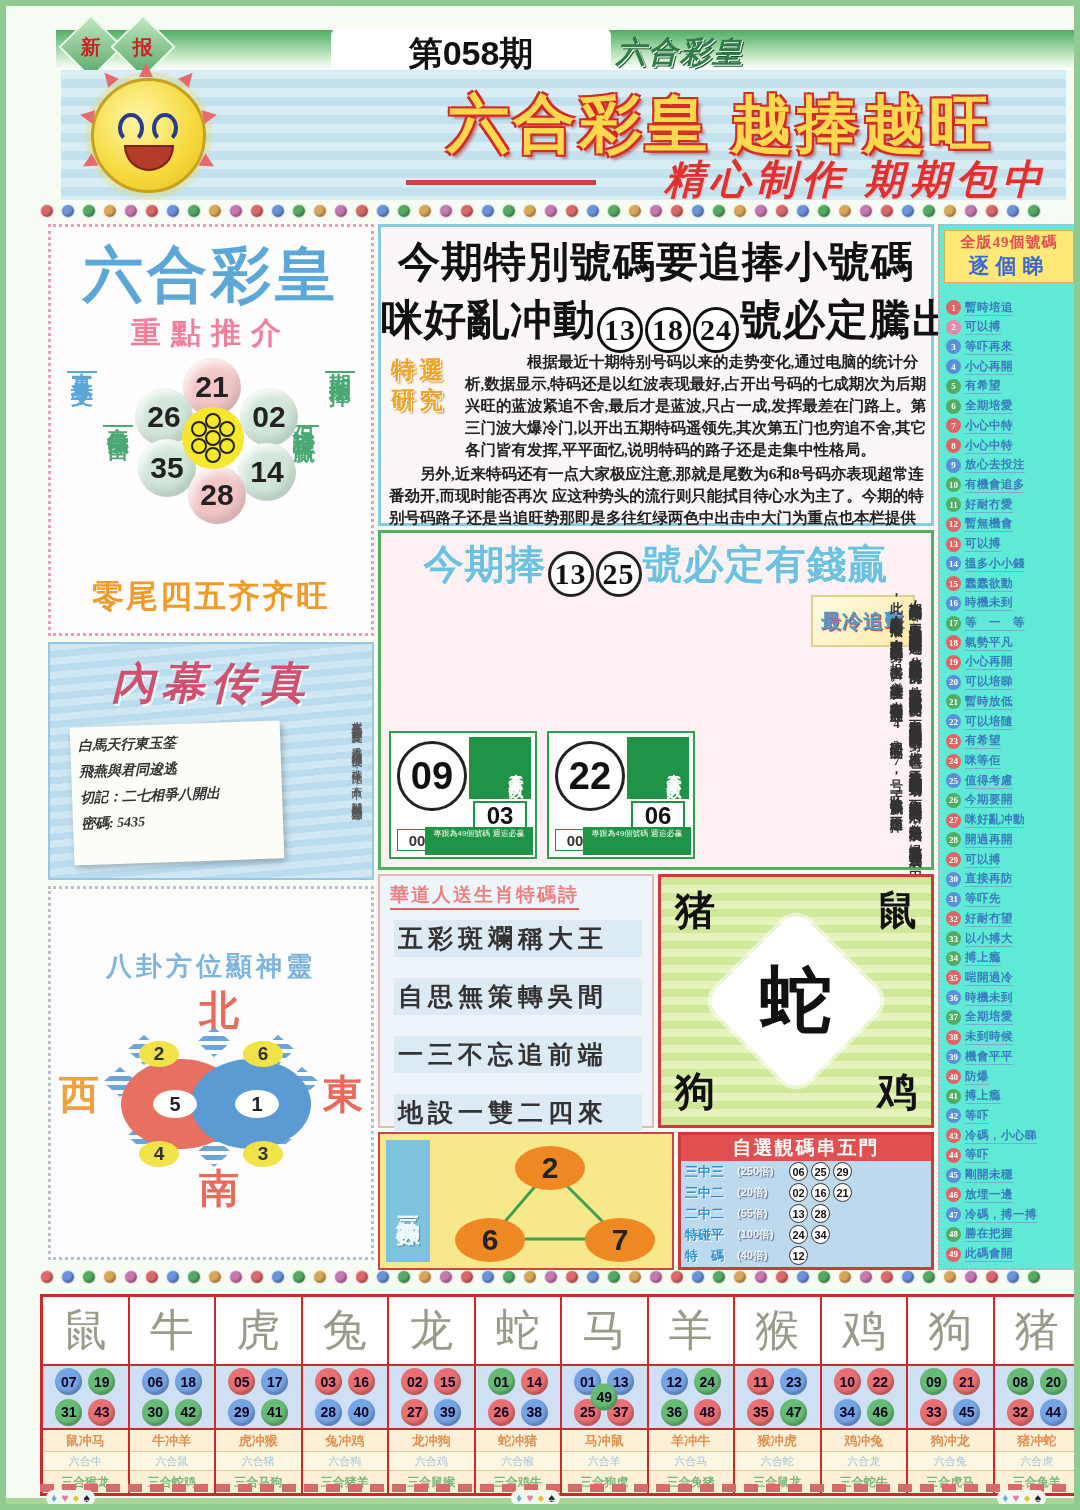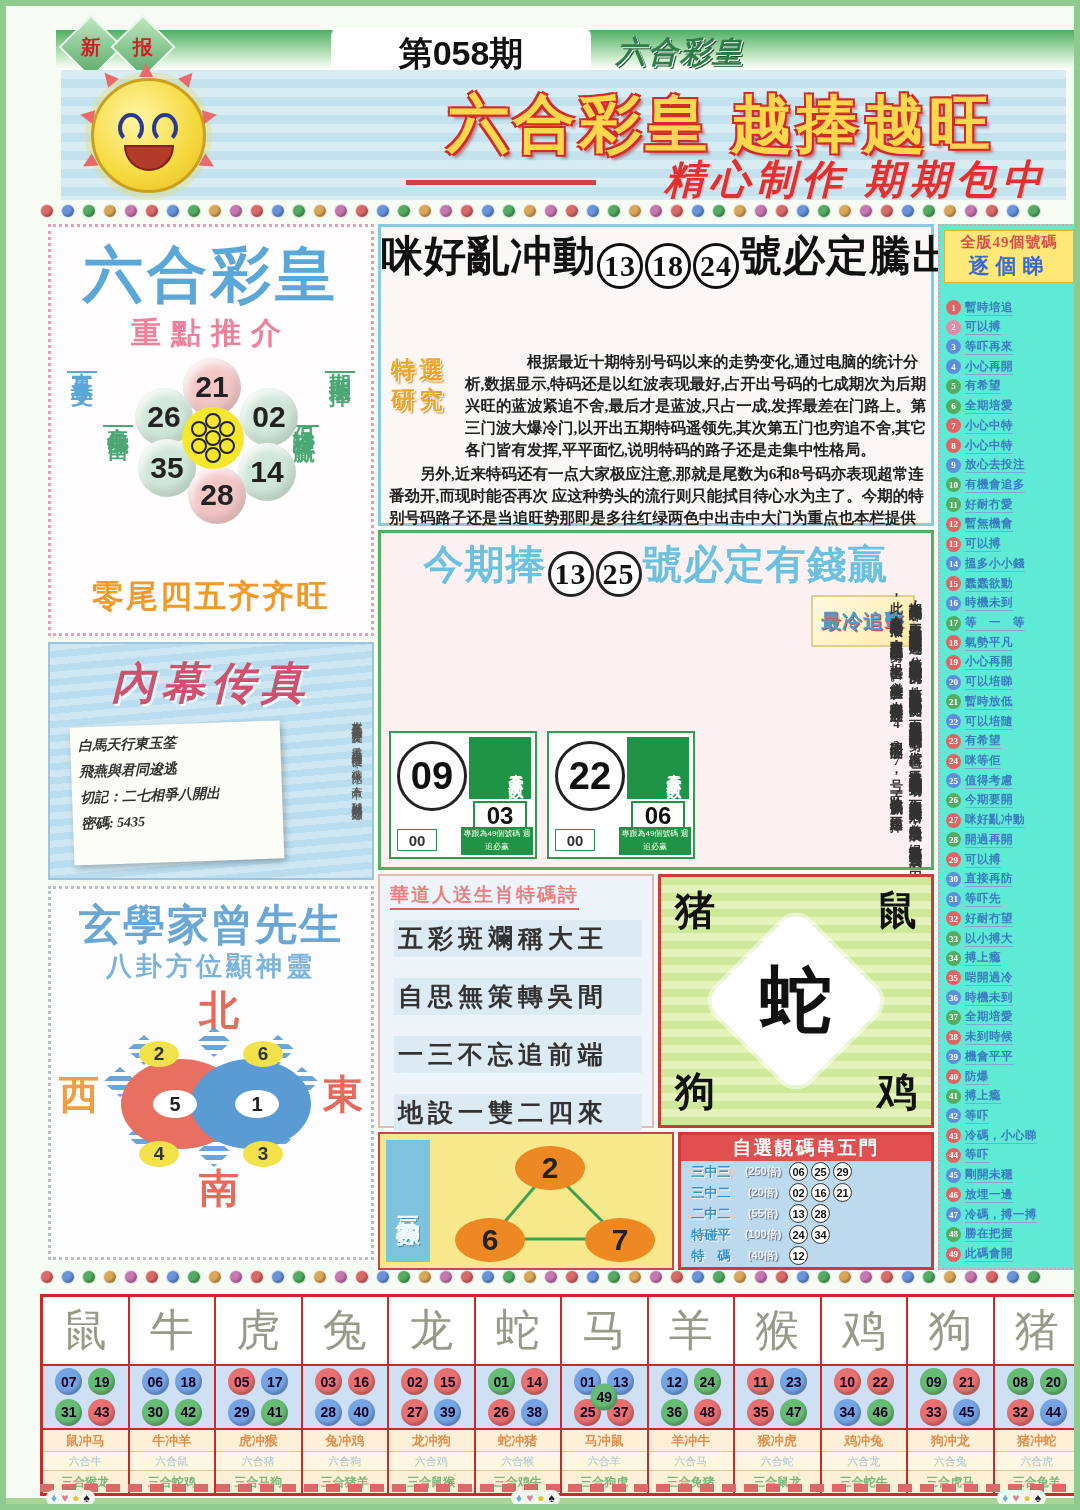--- a/index.html
+++ b/index.html
@@ -7,21 +7,21 @@
   #page{position:relative;width:1080px;height:1510px;background:#f6fbf4;overflow:hidden;
         font-family:"Liberation Sans","DejaVu Sans",sans-serif;border:6px solid #8fcb8f;}
 
   
   #topbar{position:absolute;left:50px;top:24px;right:0;height:40px;
           background:linear-gradient(180deg,#4fae63,#cdeccd 70%,#ffffff);}
   .mast-diamond{position:absolute;top:-6px;width:46px;height:46px;transform:rotate(45deg);
           background:linear-gradient(135deg,#bfe6bf,#5aa96a);border:2px solid #e8f8e8;
           display:flex;align-items:center;justify-content:center;}
   .mast-diamond span{transform:rotate(-45deg);color:#cc2222;font-weight:bold;font-size:20px;}
-  #issue-box{position:absolute;left:275px;top:-2px;width:260px;height:52px;background:#ffffff;
+  #issue-box{position:absolute;left:275px;top:-2px;width:280px;height:52px;background:#ffffff;
           border-radius:8px 8px 20px 8px;display:flex;align-items:center;justify-content:center;
           font-size:34px;font-weight:bold;color:#111;font-family:"Liberation Sans",sans-serif;}
   #brand-logo{position:absolute;left:560px;top:2px;font-size:30px;font-weight:bold;font-style:italic;
           color:#2e7d46;text-shadow:1px 1px 0 #fff,2px 2px 0 #1c5530;letter-spacing:2px;}
   #last-draw{position:absolute;right:18px;top:4px;font-size:22px;font-weight:bold;color:#e60000;}
 
   
   #banner{position:absolute;left:55px;top:64px;width:1005px;height:130px;
           background:repeating-linear-gradient(180deg,#d7ecf3 0 9px,#c3e2ee 9px 18px);}
   #sun{position:absolute;left:30px;top:8px;width:115px;height:115px;border-radius:50%;
@@ -132,21 +132,21 @@
   .stat-box{position:relative;width:148px;height:128px;background:#ffffff;border:2px solid #2f9e4f;}
   .stat-circle{position:absolute;left:6px;top:8px;width:70px;height:70px;border:3px solid #222;border-radius:50%;
        display:flex;align-items:center;justify-content:center;font-size:38px;font-weight:bold;color:#111;background:#fff;}
   .stat-label{position:absolute;right:4px;top:4px;width:62px;height:62px;background:#1f9447;color:#fff;
        writing-mode:vertical-rl;text-orientation:upright;font-size:15px;font-weight:bold;line-height:30px;
        display:flex;justify-content:center;letter-spacing:2px;}
   .stat-val{position:absolute;right:8px;top:68px;width:54px;height:30px;background:#fff;border:2px solid #1f9447;
        display:flex;align-items:center;justify-content:center;font-size:24px;font-weight:bold;color:#111;}
   .stat-corner{position:absolute;left:6px;bottom:6px;width:40px;height:22px;background:#fff;border:1px solid #1f9447;
        display:flex;align-items:center;justify-content:center;font-size:15px;font-weight:bold;color:#333;}
-  .stat-note{position:absolute;right:2px;bottom:2px;width:72px;height:28px;background:#1f9447;color:#ffe;
+  .stat-note{position:absolute;right:2px;bottom:2px;width:108px;height:28px;background:#1f9447;color:#ffe;
        font-size:8px;text-align:center;line-height:13px;overflow:hidden;}
 
   
   #box-poem{left:372px;top:868px;width:276px;height:254px;border:2px solid #e8b8b8;background:#eef5fa;}
   #poem-header{position:absolute;top:6px;left:10px;font-size:19px;font-weight:bold;color:#ef8080;
        letter-spacing:2px;border-bottom:2px solid #e06060;font-family:"Liberation Serif",serif;}
   #poem-lines{position:absolute;top:44px;left:14px;right:10px;}
   .poem-line{font-family:"Liberation Serif",serif;font-weight:bold;font-size:25px;color:#333;
        letter-spacing:5px;margin-bottom:21px;background:#dceaf4;padding:2px 4px;}
   #box-zodiac{left:652px;top:868px;width:276px;height:254px;border:3px solid #cc3a3a;
@@ -161,21 +161,21 @@
   
   #box-sanyuan{left:372px;top:1126px;width:296px;height:138px;border:2px solid #cc4444;background:#f7e88c;}
   #sanyuan-title{position:absolute;left:6px;top:6px;bottom:6px;width:44px;background:#7ec3de;
        writing-mode:vertical-rl;text-orientation:upright;display:flex;align-items:center;justify-content:center;
        font-size:24px;font-weight:bold;color:#eef8ff;letter-spacing:2px;text-shadow:1px 1px 0 #4a8aa8;}
   .tri-node{position:absolute;width:70px;height:44px;background:#ee8822;border-radius:50%;
        display:flex;align-items:center;justify-content:center;font-size:30px;font-weight:bold;color:#222;}
   #box-zixuan{left:672px;top:1126px;width:256px;height:138px;border:3px solid #cc3a3a;background:#bcd9ee;}
   #zixuan-title{height:26px;background:#e05050;color:#ffffff;display:flex;align-items:center;justify-content:center;
        font-size:19px;font-weight:bold;letter-spacing:2px;}
-  .zx-row{display:flex;align-items:center;height:21px;padding:0 4px;text-align:center;}
+  .zx-row{display:flex;align-items:center;height:21px;padding:0 4px;}
   .zx-label{width:52px;font-size:13px;font-weight:bold;color:#2f8fd0;text-shadow:1px 1px 0 #fff;}
   .zx-odds{width:52px;font-size:11px;font-weight:bold;color:#eef6ff;text-shadow:1px 1px 1px #667;}
   .zx-ball{width:19px;height:19px;border:1.5px solid #333;border-radius:50%;background:#fff;color:#111;
        display:inline-flex;align-items:center;justify-content:center;font-size:11px;font-weight:bold;margin-right:3px;}
 
   
   #right-col{left:932px;top:218px;width:142px;height:1046px;border:2px dotted #e89ab0;background:#5eead4;font-family:Liberation Serif, serif;}
   #right-header{margin:4px;background:#ffe878;border:1px solid #e0b040;text-align:center;padding:2px 0;}
   #right-header .h1{font-size:15px;font-weight:bold;color:#e05050;letter-spacing:1px;}
   #right-header .h2{font-size:21px;font-weight:bold;color:#3a6ad0;letter-spacing:6px;}
@@ -328,21 +328,20 @@
     <div id="insider-note">
       <div>白馬天行東玉筌</div>
       <div>飛燕與君同逡逃</div>
       <div>切記：二七相爭八開出</div>
       <div>密碼: 5435</div>
     </div>
     <div id="insider-side">本栏在馬台道人多年相交好友—香港馬台之内部人士提供，準確無比，十有八中，誠祝朋友變願心如愿。</div>
   </div>
 
   <div class="panel" id="box-master">
-    <div id="master-title">玄學家曾先生</div>
     <div id="master-sub">八卦方位顯神靈</div>
     <div class="dir-char" style="left:148px;top:94px;">北</div>
     <div class="dir-char" style="left:148px;top:272px;">南</div>
     <div class="dir-char" style="left:8px;top:178px;color:#f0a040;">西</div>
     <div class="dir-char" style="right:8px;top:178px;">東</div>
     <div class="trigram" style="left:146px;top:138px;"></div>
     <div class="trigram" style="left:146px;top:248px;"></div>
     <div class="trigram" style="left:52px;top:178px;"></div>
     <div class="trigram" style="right:52px;top:178px;"></div>
     <div class="trigram" style="left:76px;top:146px;"></div>
@@ -355,20 +354,21 @@
       <div class="yy-eye" style="left:32px;top:31px;">5</div>
       <div class="yy-eye" style="right:32px;top:31px;">1</div>
     </div>
     <div class="num-oval" style="left:88px;top:152px;">2</div>
     <div class="num-oval" style="right:88px;top:152px;">6</div>
     <div class="num-oval" style="left:88px;top:252px;">4</div>
     <div class="num-oval" style="right:88px;top:252px;">3</div>
   </div>
 
   <div class="panel" id="box-headline">
+    <div class="headline-line" style="margin-top:6px;">今期特別號碼要追捧小號碼</div>
     <div class="headline-line"><span>咪好亂冲動</span><span id="headline-circles"><span class="circle-num">13</span><span class="circle-num">18</span><span class="circle-num">24</span></span><span>號必定騰出</span></div>
     <div id="research-tag">特選研究</div>
     <div id="research-body">
       <p>根据最近十期特别号码以来的走势变化,通过电脑的统计分析,数据显示,特码还是以红波表现最好,占开出号码的七成期次为后期兴旺的蓝波紧追不舍,最后才是蓝波,只占一成,发挥最差在门路上。第三门波大爆冷门,以开出五期特码遥领先,其次第五门也穷追不舍,其它各门皆有发挥,平平面忆,说明特码的路子还是走集中性格局。</p>
       <p>另外,近来特码还有一点大家极应注意,那就是尾数为6和8号码亦表现超常连番劲开,而现时能否再次 应这种势头的流行则只能拭目待心水为主了。今期的特别号码路子还是当追旺势那即是多往红绿两色中出击中大门为重点也本栏提供16、21、35</p>
     </div>
   </div>
 
   <div class="panel" id="box-lucky">
     <div id="lucky-title"><span>今期捧</span><span id="lucky-circles"><span class="circle-num">13</span><span class="circle-num">25</span></span><span>號必定有錢贏</span></div>

